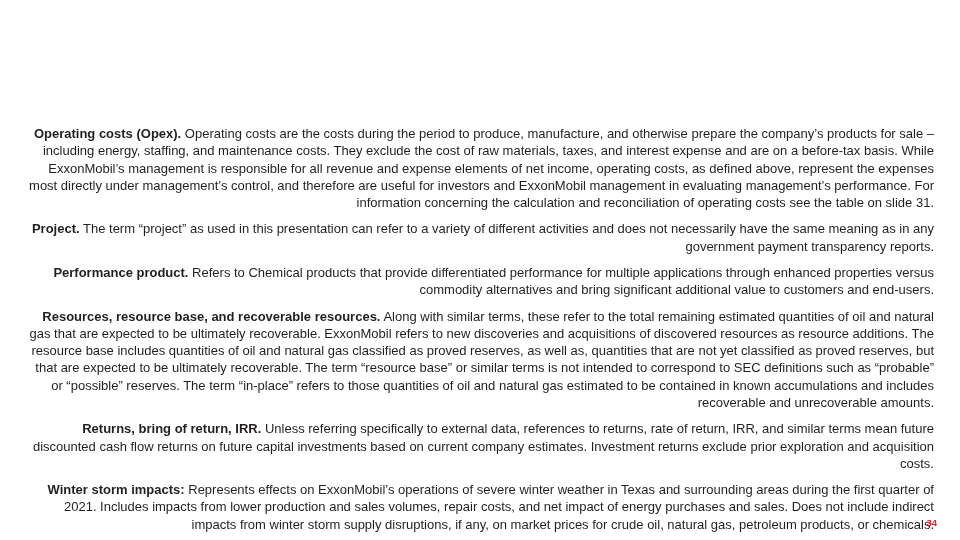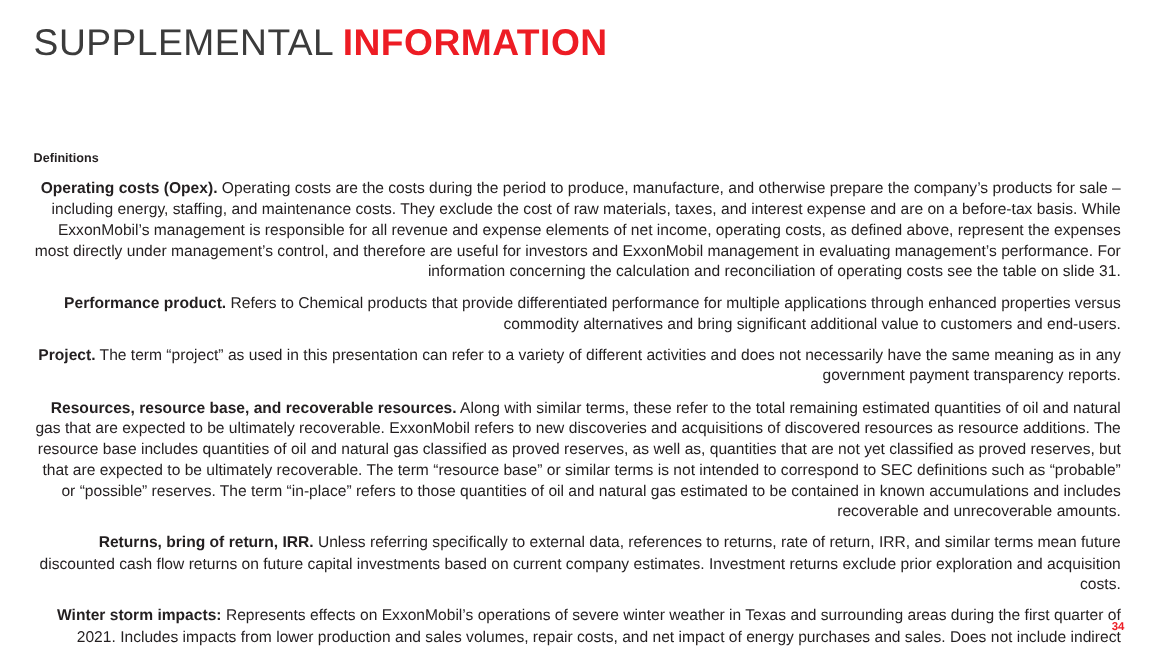--- a/index.html
+++ b/index.html
@@ -71,37 +71,33 @@
     font-weight: 700;
     color: #ed1c24;
     margin-top: 45px;
   }
 </style>
 </head>
 <body>
 
 <div class="slide">
 
-  <div class="title-block">
-    <span class="title-main">SUPPLEMENTAL</span><span class="title-accent">INFORMATION</span>
-  </div>
 
   <div class="content">
-    <div class="section-heading">Definitions</div>
 
     <div class="para">
       <span class="lead">Operating costs (Opex).</span><span> Operating costs are the costs during the period to produce, manufacture, and otherwise prepare the company’s products for sale – including energy, staffing, and maintenance costs. They exclude the cost of raw materials, taxes, and interest expense and are on a before-tax basis. While ExxonMobil’s management is responsible for all revenue and expense elements of net income, operating costs, as defined above, represent the expenses most directly under management’s control, and therefore are useful for investors and ExxonMobil management in evaluating management’s performance. For information concerning the calculation and reconciliation of operating costs see the table on slide 31.</span>
     </div>
 
     <div class="para">
-      <span class="lead">Performance product.</span><span>  Refers to Chemical products that provide differentiated performance for multiple applications through enhanced properties versus commodity alternatives and bring significant additional value to customers and end-users.</span>
+      <span class="lead">Project.</span><span>  The term “project” as used in this presentation can refer to a variety of different activities and does not necessarily have the same meaning as in any government payment transparency reports.</span>
     </div>
 
     <div class="para">
-      <span class="lead">Project.</span><span>  The term “project” as used in this presentation can refer to a variety of different activities and does not necessarily have the same meaning as in any government payment transparency reports.</span>
+      <span class="lead">Performance product.</span><span>  Refers to Chemical products that provide differentiated performance for multiple applications through enhanced properties versus commodity alternatives and bring significant additional value to customers and end-users.</span>
     </div>
 
     <div class="para">
       <span class="lead">Resources, resource base, and recoverable resources.</span><span> Along with similar terms, these refer to the total remaining estimated quantities of oil and natural gas that are expected to be ultimately recoverable. ExxonMobil refers to new discoveries and acquisitions of discovered resources as resource additions. The resource base includes quantities of oil and natural gas classified as proved reserves, as well as, quantities that are not yet classified as proved reserves, but that are expected to be ultimately recoverable. The term “resource base” or similar terms is not intended to correspond to SEC definitions such as “probable” or “possible” reserves. The term “in-place” refers to those quantities of oil and natural gas estimated to be contained in known accumulations and includes recoverable and unrecoverable amounts.</span>
     </div>
 
     <div class="para">
       <span class="lead">Returns, bring of return, IRR.</span><span>  Unless referring specifically to external data, references to returns, rate of return, IRR, and similar terms mean future discounted cash flow returns on future capital investments based on current company estimates. Investment returns exclude prior exploration and acquisition costs.</span>
     </div>
 

